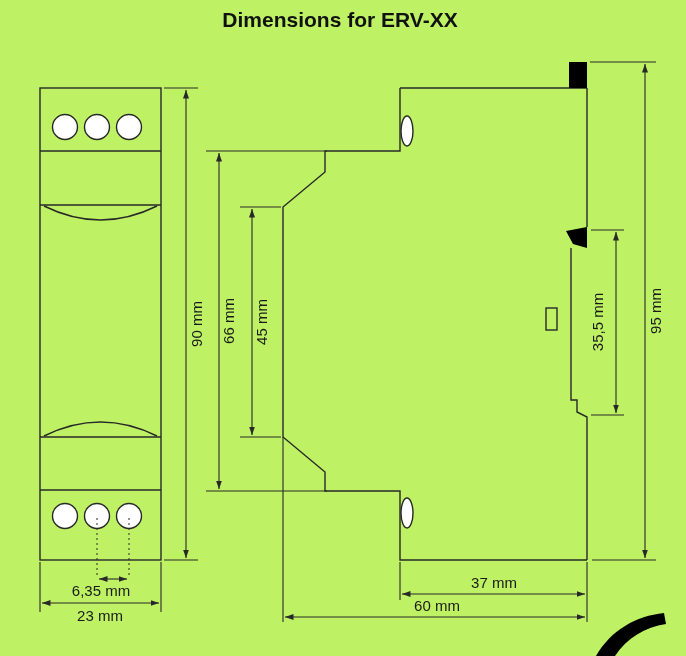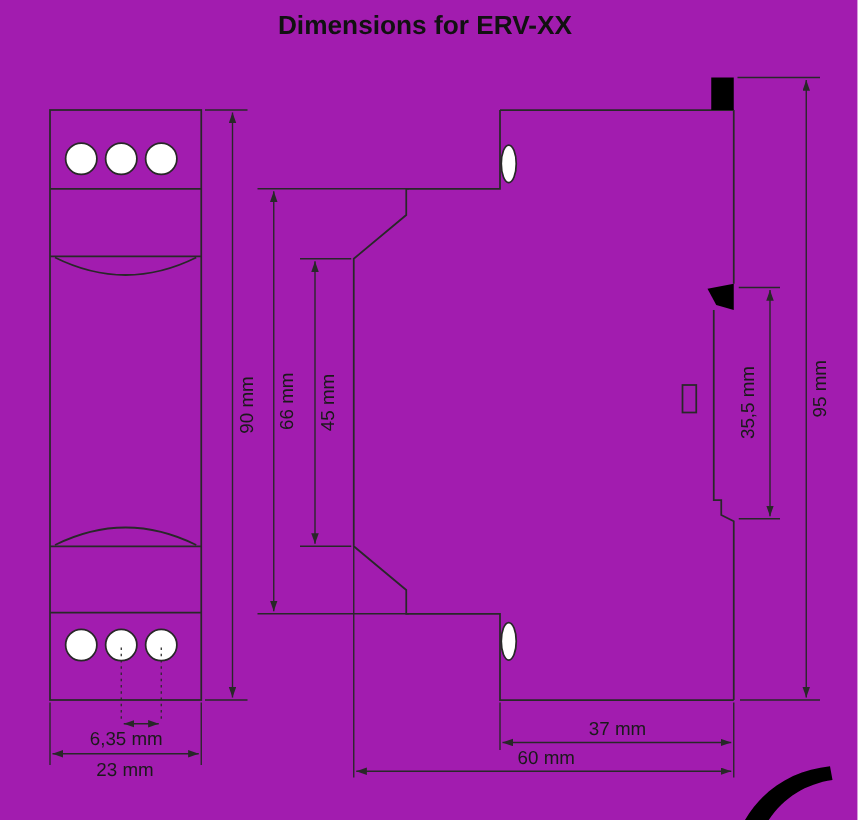--- a/index.html
+++ b/index.html
@@ -1,19 +1,19 @@
 <!DOCTYPE html>
 <html><head>
 <meta charset="utf-8">
 <style>
   html,body { margin:0; padding:0; background:#ffffff; }
   .canvas {
     position:relative;
     width:686px; height:656px;
-    background:#a21caf;
+    background:#bef264;
     font-family:"Liberation Sans", sans-serif;
     overflow:hidden;
   }
   svg { display:block; }
   .outline  { fill:none; stroke:#282828; stroke-width:1.4; stroke-linejoin:miter; }
   .thin     { fill:none; stroke:#282828; stroke-width:1.1; }
   .dim      { fill:none; stroke:#282828; stroke-width:1.1; }
   .dotted   { fill:none; stroke:#282828; stroke-width:1;   stroke-dasharray:2 3; }
   .solidfill{ fill:#000000; stroke:none; }
   .white    { fill:#ffffff; stroke:#282828; stroke-width:1.4; }

